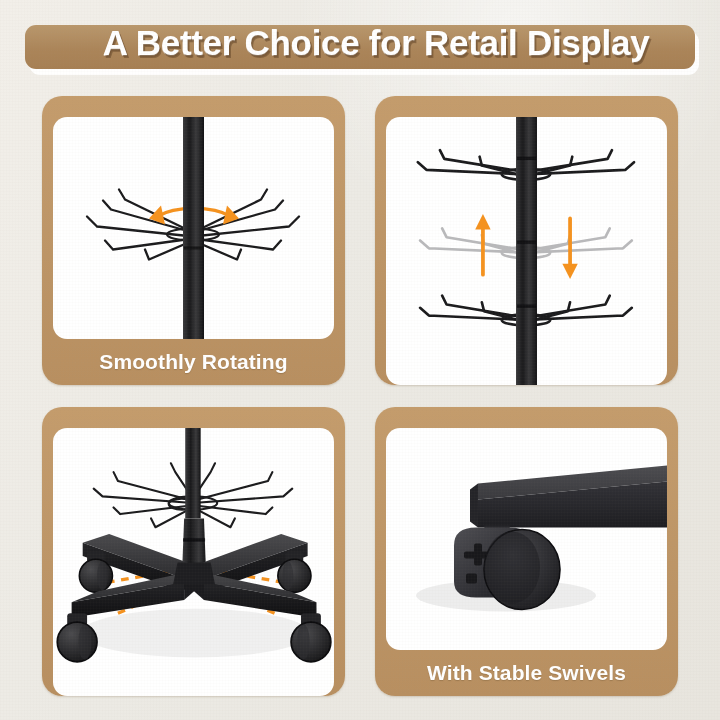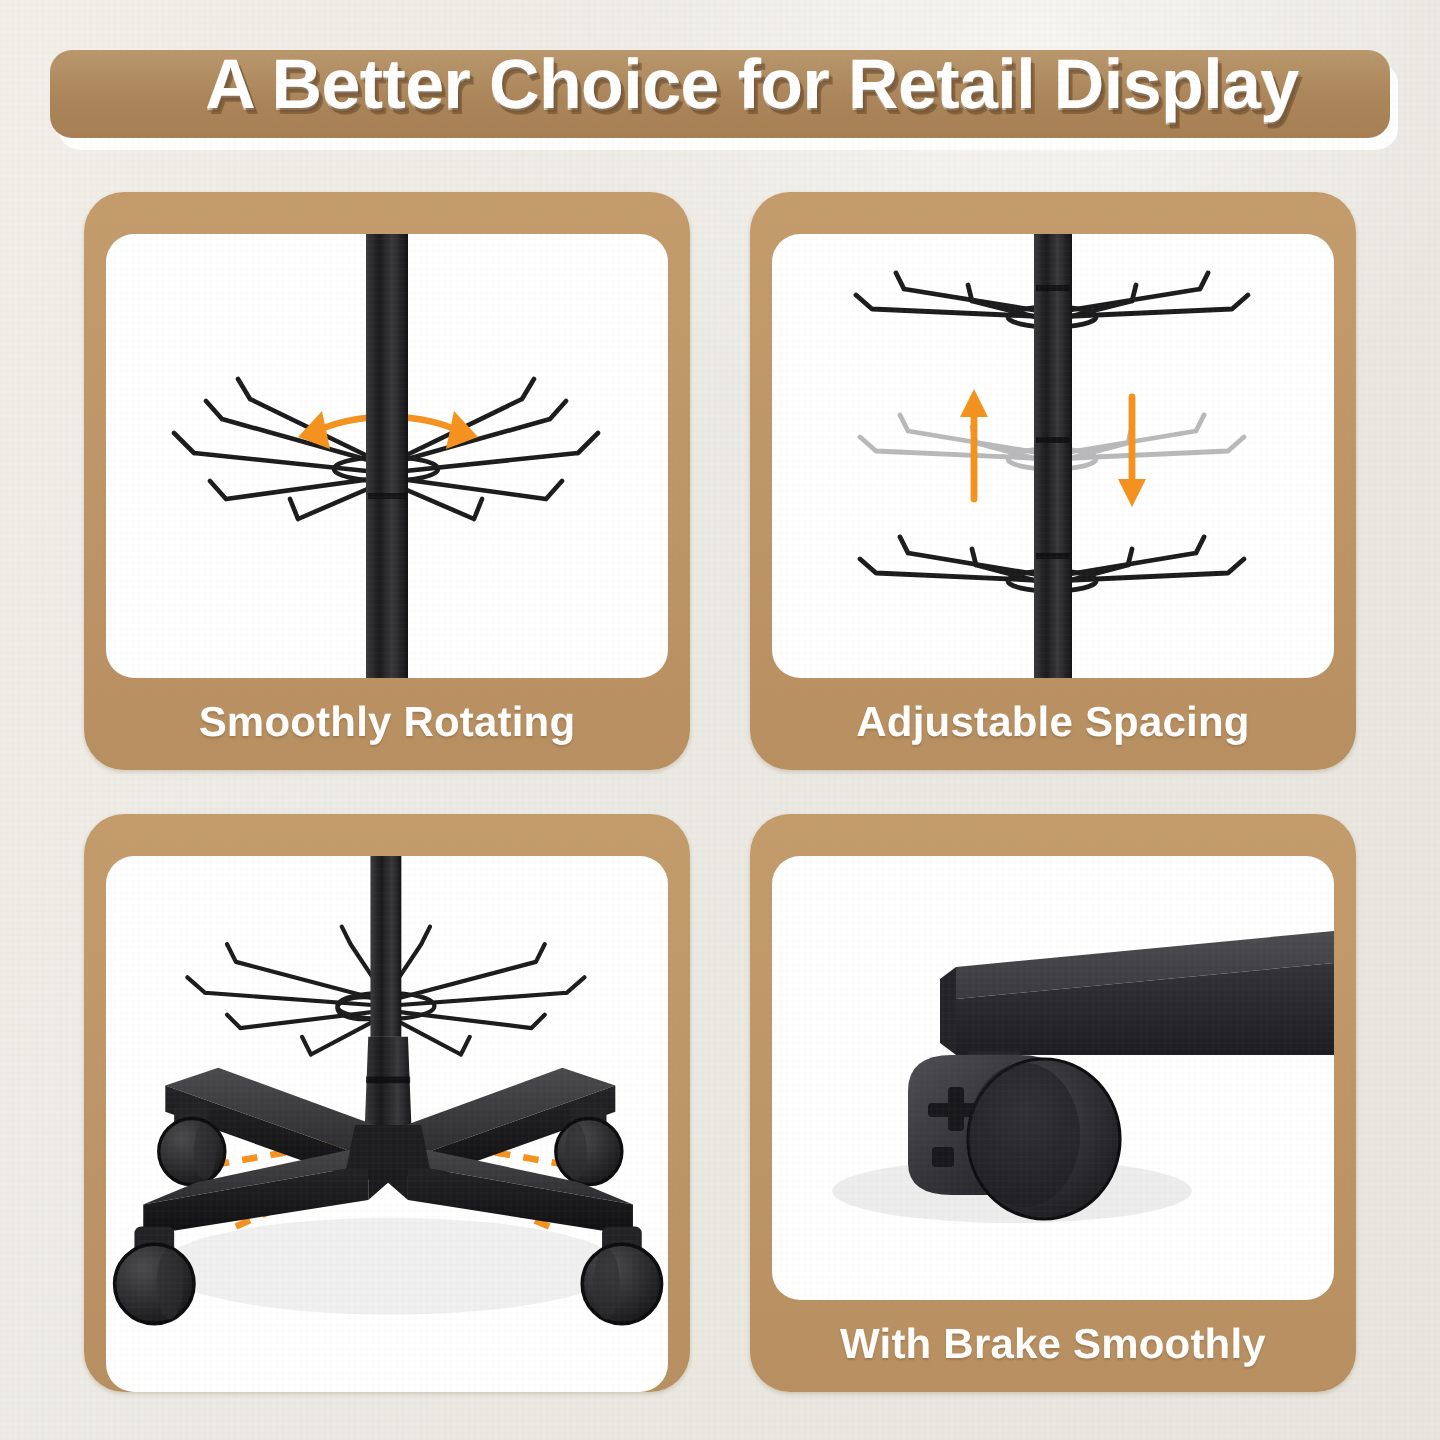--- a/index.html
+++ b/index.html
@@ -237,21 +237,20 @@
           <g>
             <line x1="101" y1="143" x2="101" y2="97" stroke="#f5921e" stroke-width="3.4" stroke-linecap="round"></line>
             <polygon points="101,88 94,102 108,102" fill="#f5921e"></polygon>
           </g>
           <g>
             <line x1="180" y1="92" x2="180" y2="138" stroke="#f5921e" stroke-width="3.4" stroke-linecap="round"></line>
             <polygon points="180,147 173,133 187,133" fill="#f5921e"></polygon>
           </g>
         </svg>
       </div>
-      <div class="card-label">Adjustable Spacing</div>
     </div>
 
     <div class="card">
       <div class="card-media">
         <svg viewBox="0 0 281 243" preserveAspectRatio="xMidYMid slice">
           <defs>
             <linearGradient id="barTop" x1="0" y1="0" x2="0" y2="1">
               <stop offset="0" stop-color="#4a4a4d"></stop>
               <stop offset="1" stop-color="#2c2c2f"></stop>
             </linearGradient>
@@ -396,17 +395,17 @@
             <rect x="80" y="156" width="11" height="10" rx="2"></rect>
           </g>
 
           <g>
             <ellipse cx="136" cy="152" rx="38" ry="40" fill="url(#tireG)"></ellipse>
             <ellipse cx="136" cy="152" rx="38" ry="40" fill="none" stroke="#0d0d10" stroke-width="1.6"></ellipse>
             <ellipse cx="126" cy="150" rx="28" ry="36" fill="#1d1d21" opacity=".55"></ellipse>
           </g>
         </svg>
       </div>
-      <div class="card-label">With Brake Smoothly</div>
+      <div class="card-label">With Stable Swivels</div>
     </div>
 
   </div>
 </div>
 
 </body></html>

